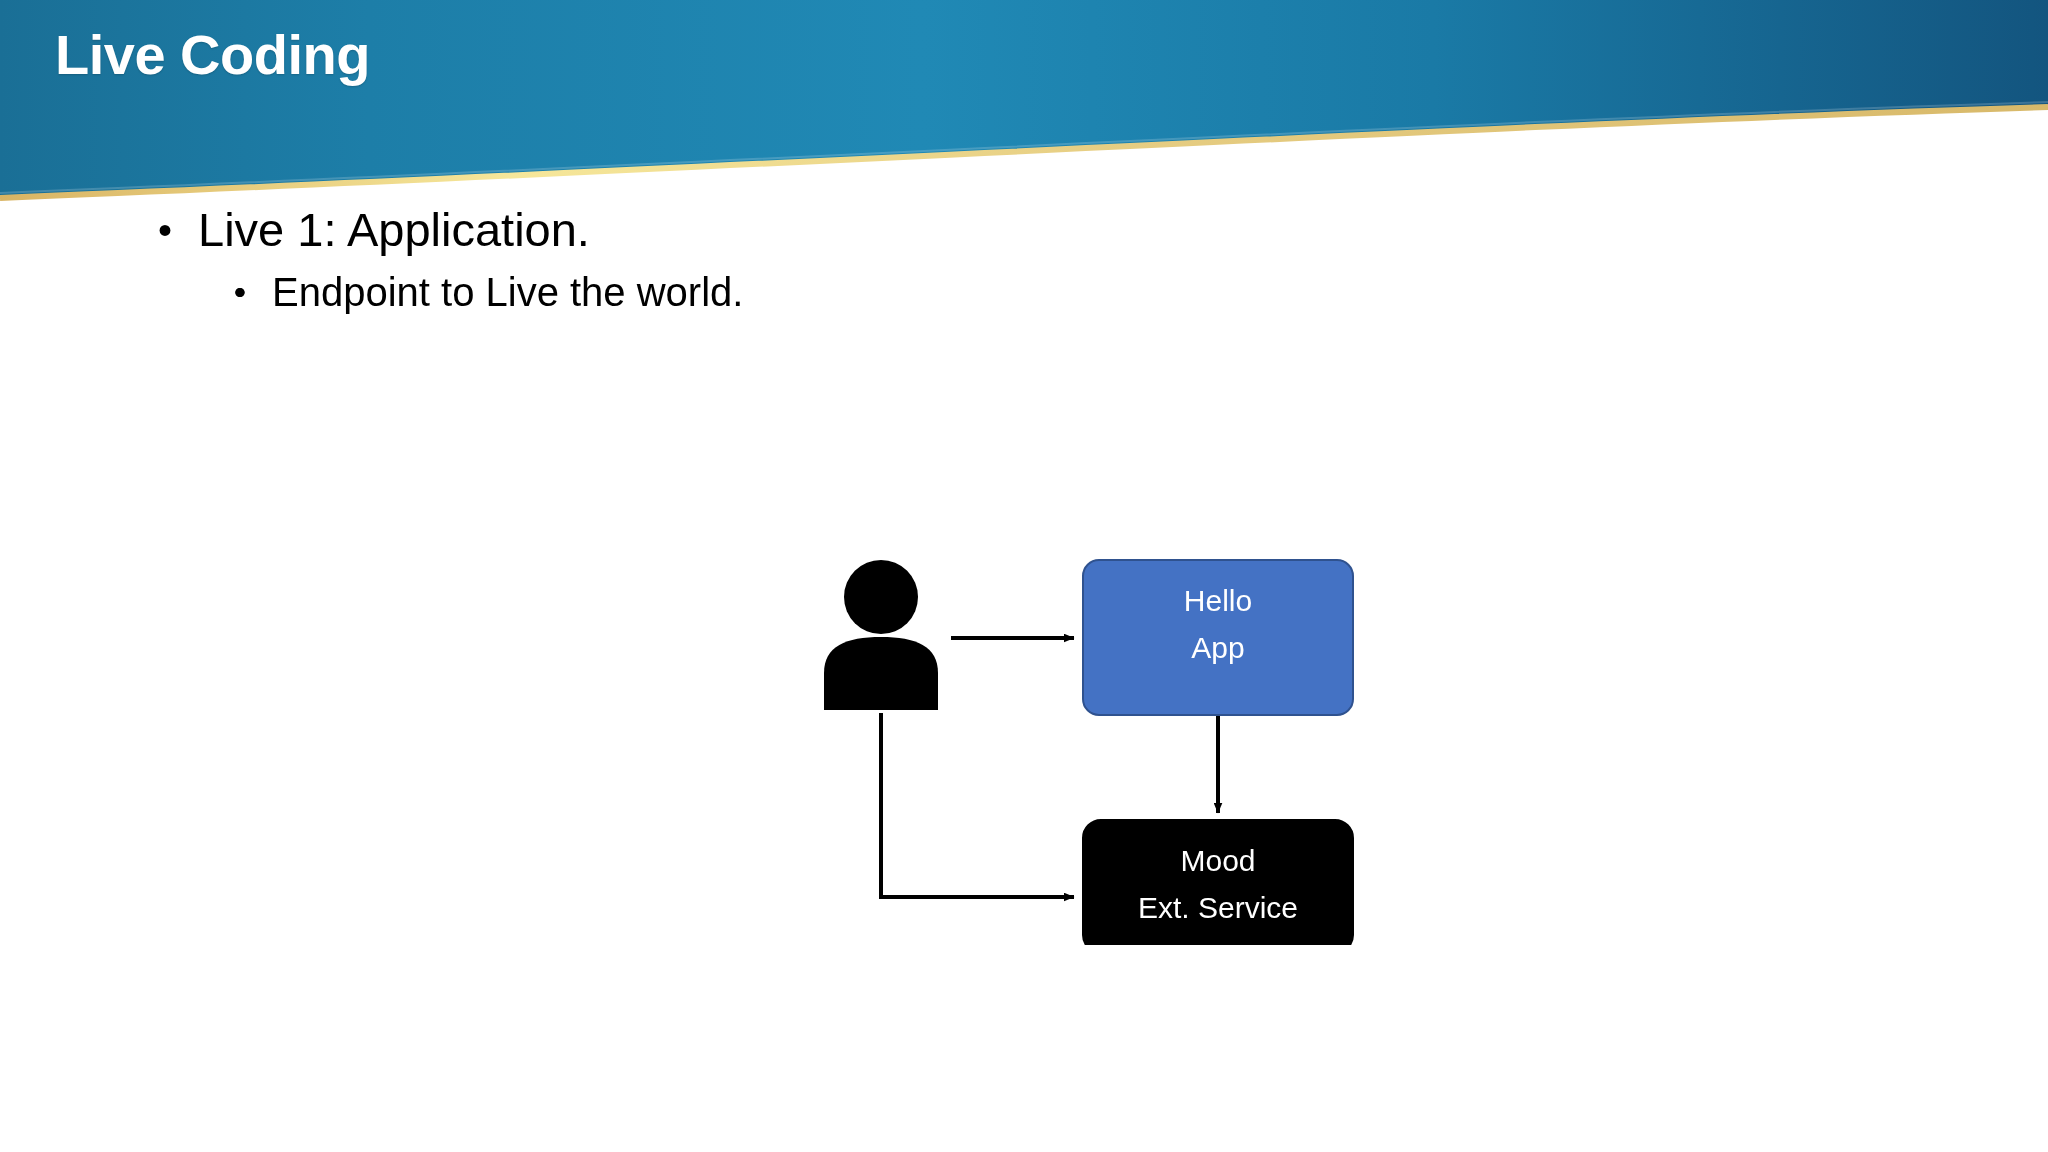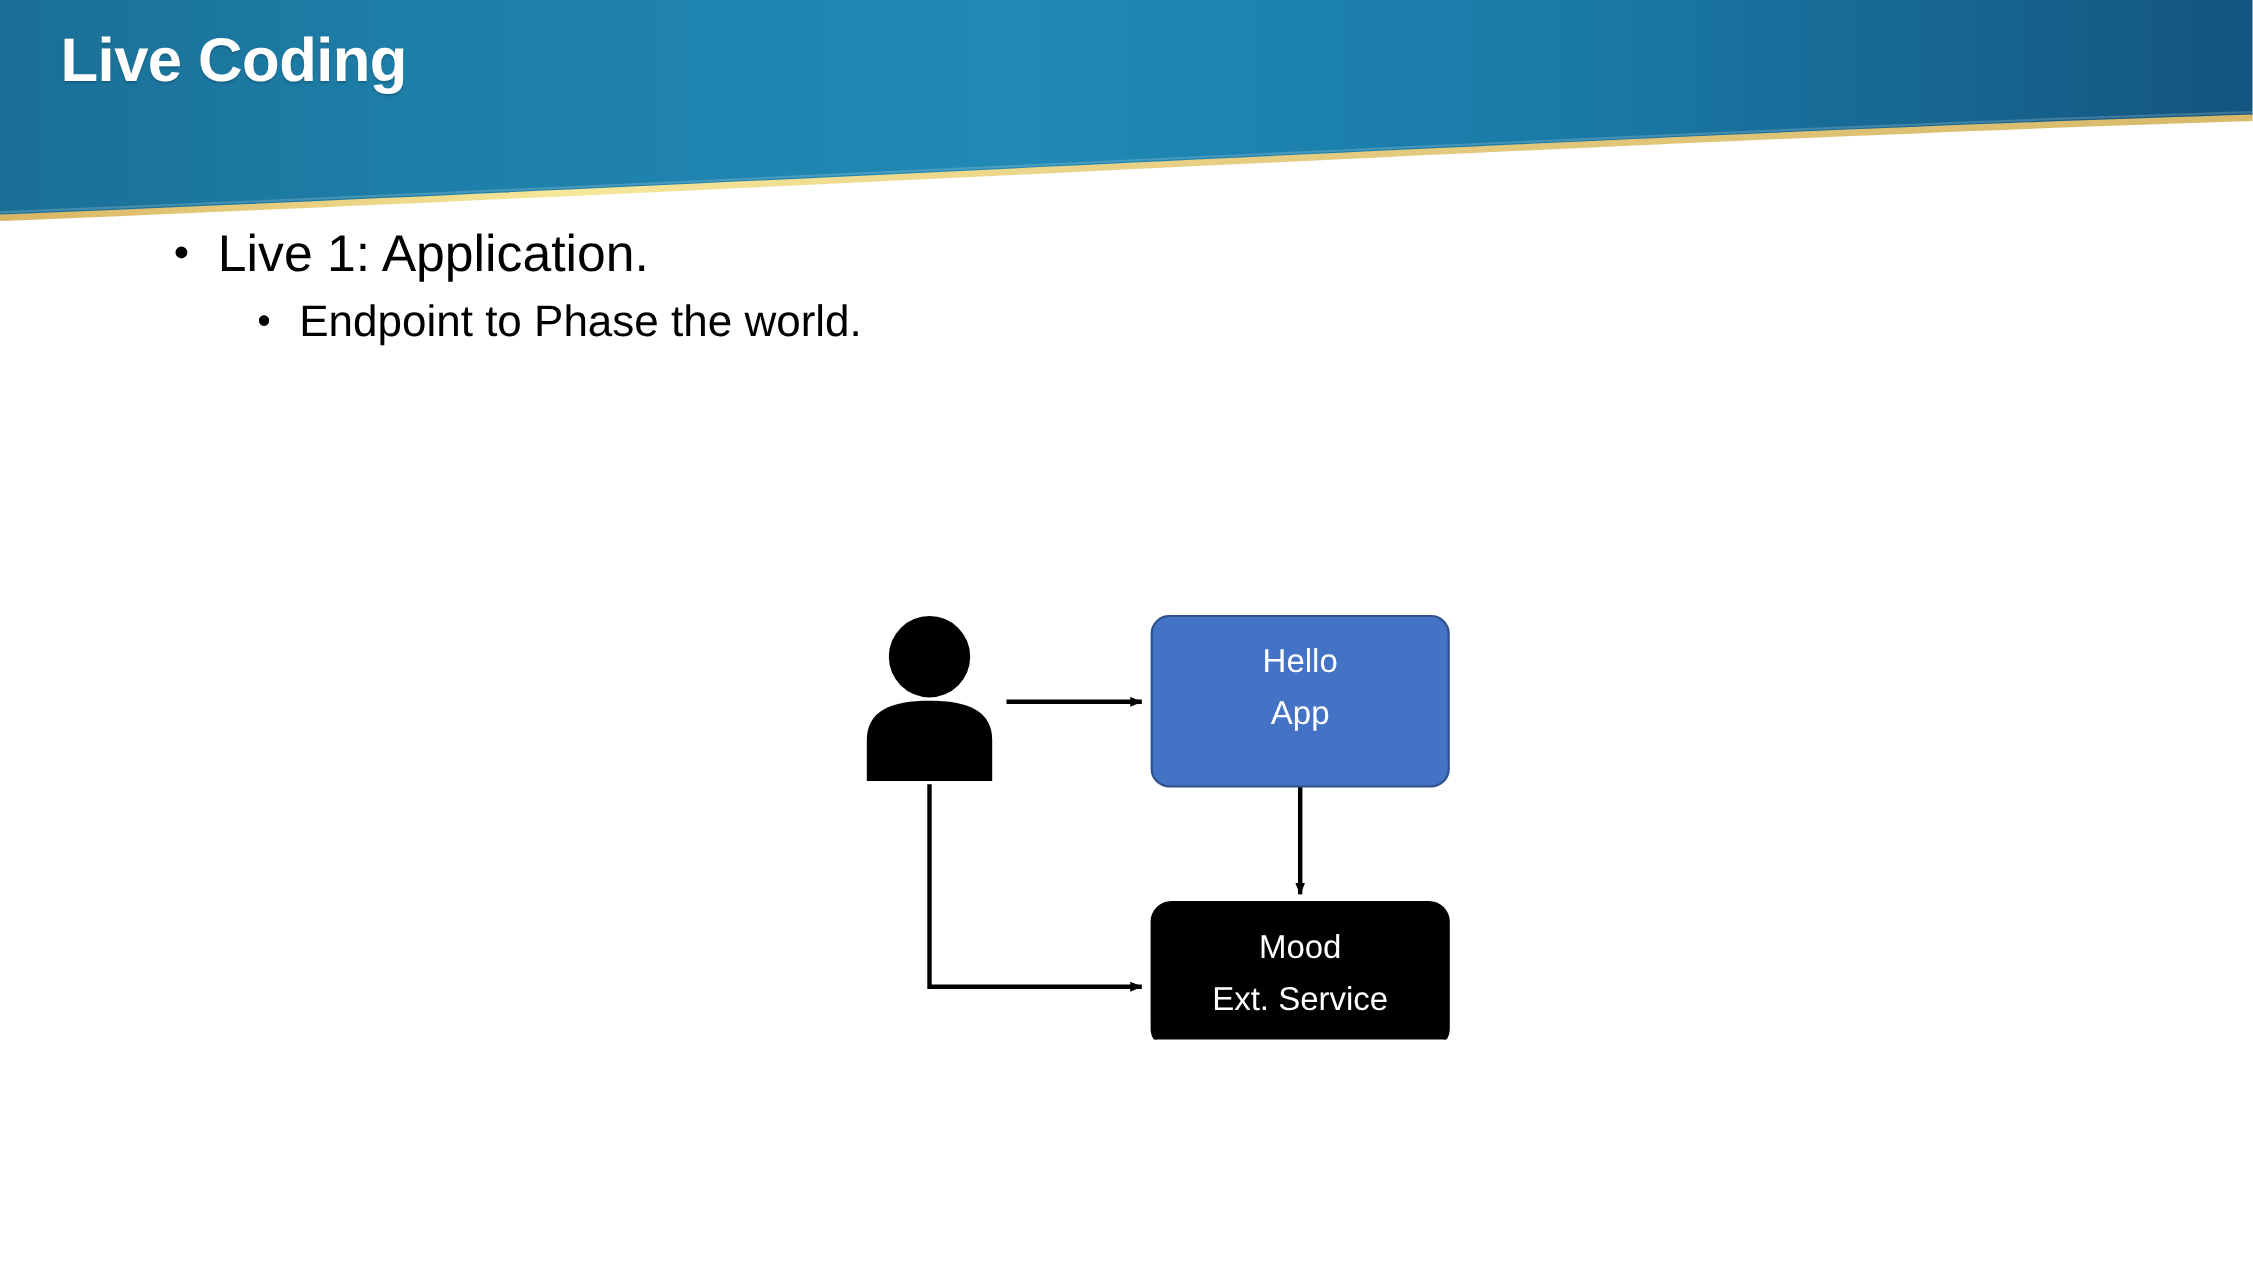--- a/index.html
+++ b/index.html
@@ -81,21 +81,21 @@
     position: absolute;
     left: 234px;
     top: 0;
     font-size: 34px;
     line-height: 1.53;
   }
 
   
   .diagram {
     position: absolute;
-    left: 760px;
+    left: 796px;
     top: 525px;
     width: 600px;
     height: 420px;
   }
   .diagram svg {
     display: block;
   }
   .node-label {
     font-family: "Liberation Sans", sans-serif;
     fill: #ffffff;
@@ -143,21 +143,21 @@
       <span class="dot">•</span>
       <span>Live 1: Application.</span>
     </div>
 
     <div class="bullet-l2">
       <span class="dot">•</span>
     </div>
 
     <div class="bullet-l2">
       <span class="dot">•</span>
-      <span>Endpoint to Phase the world.</span>
+      <span>Endpoint to Live the world.</span>
     </div>
 
   </div>
 
   <div class="diagram">
     <svg width="600" height="420" viewBox="0 0 600 420" xmlns="http://www.w3.org/2000/svg">
       <defs>
         <marker id="arrowHead" markerWidth="11" markerHeight="9" refX="10.5" refY="4.5" orient="auto" markerUnits="userSpaceOnUse">
           <path d="M0,0 L11,4.5 L0,9 Z" fill="#000000"></path>
         </marker>

